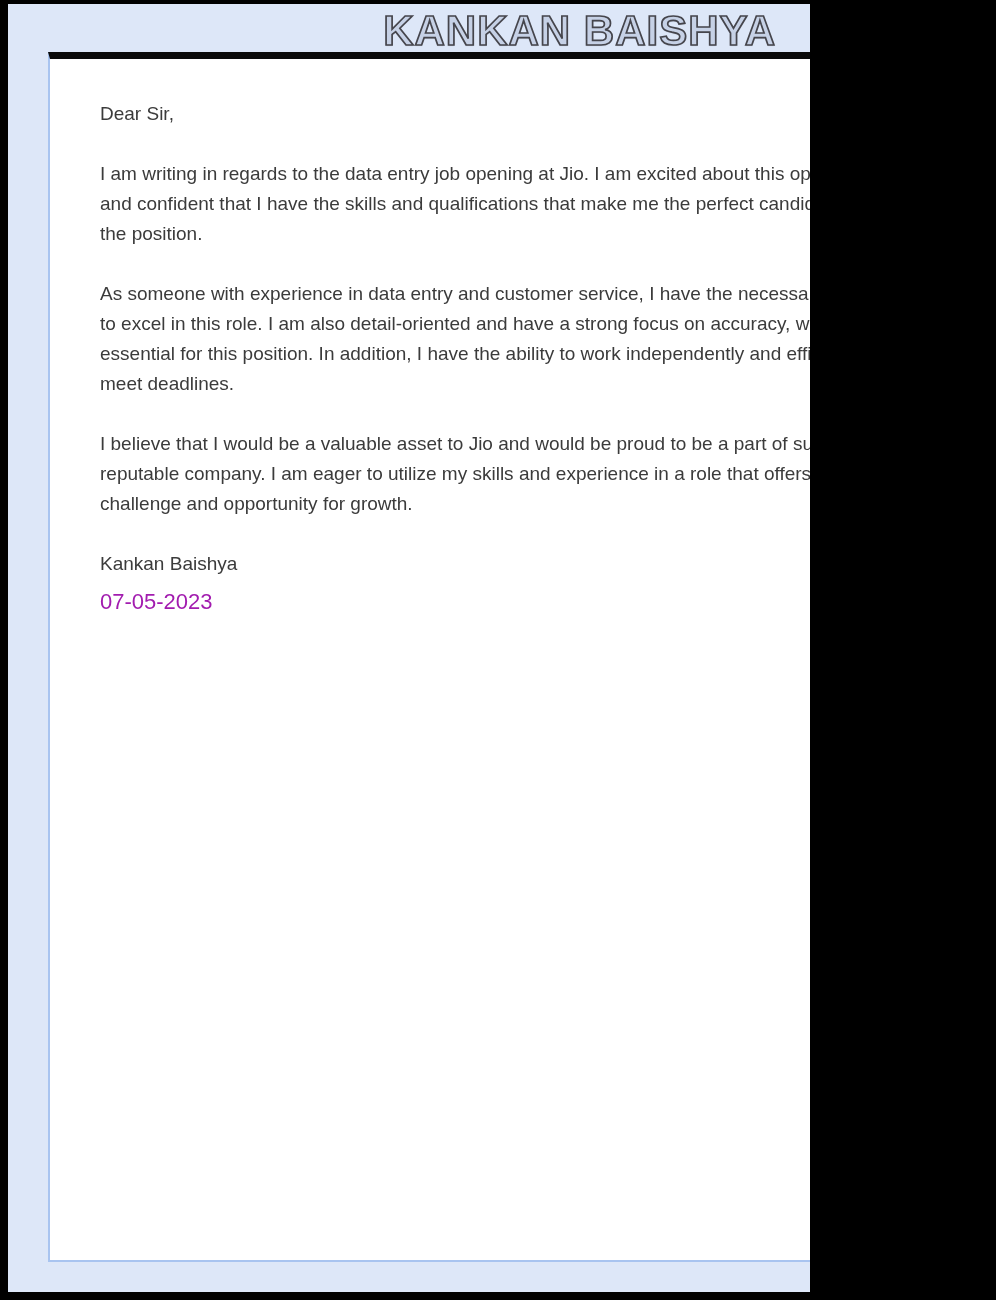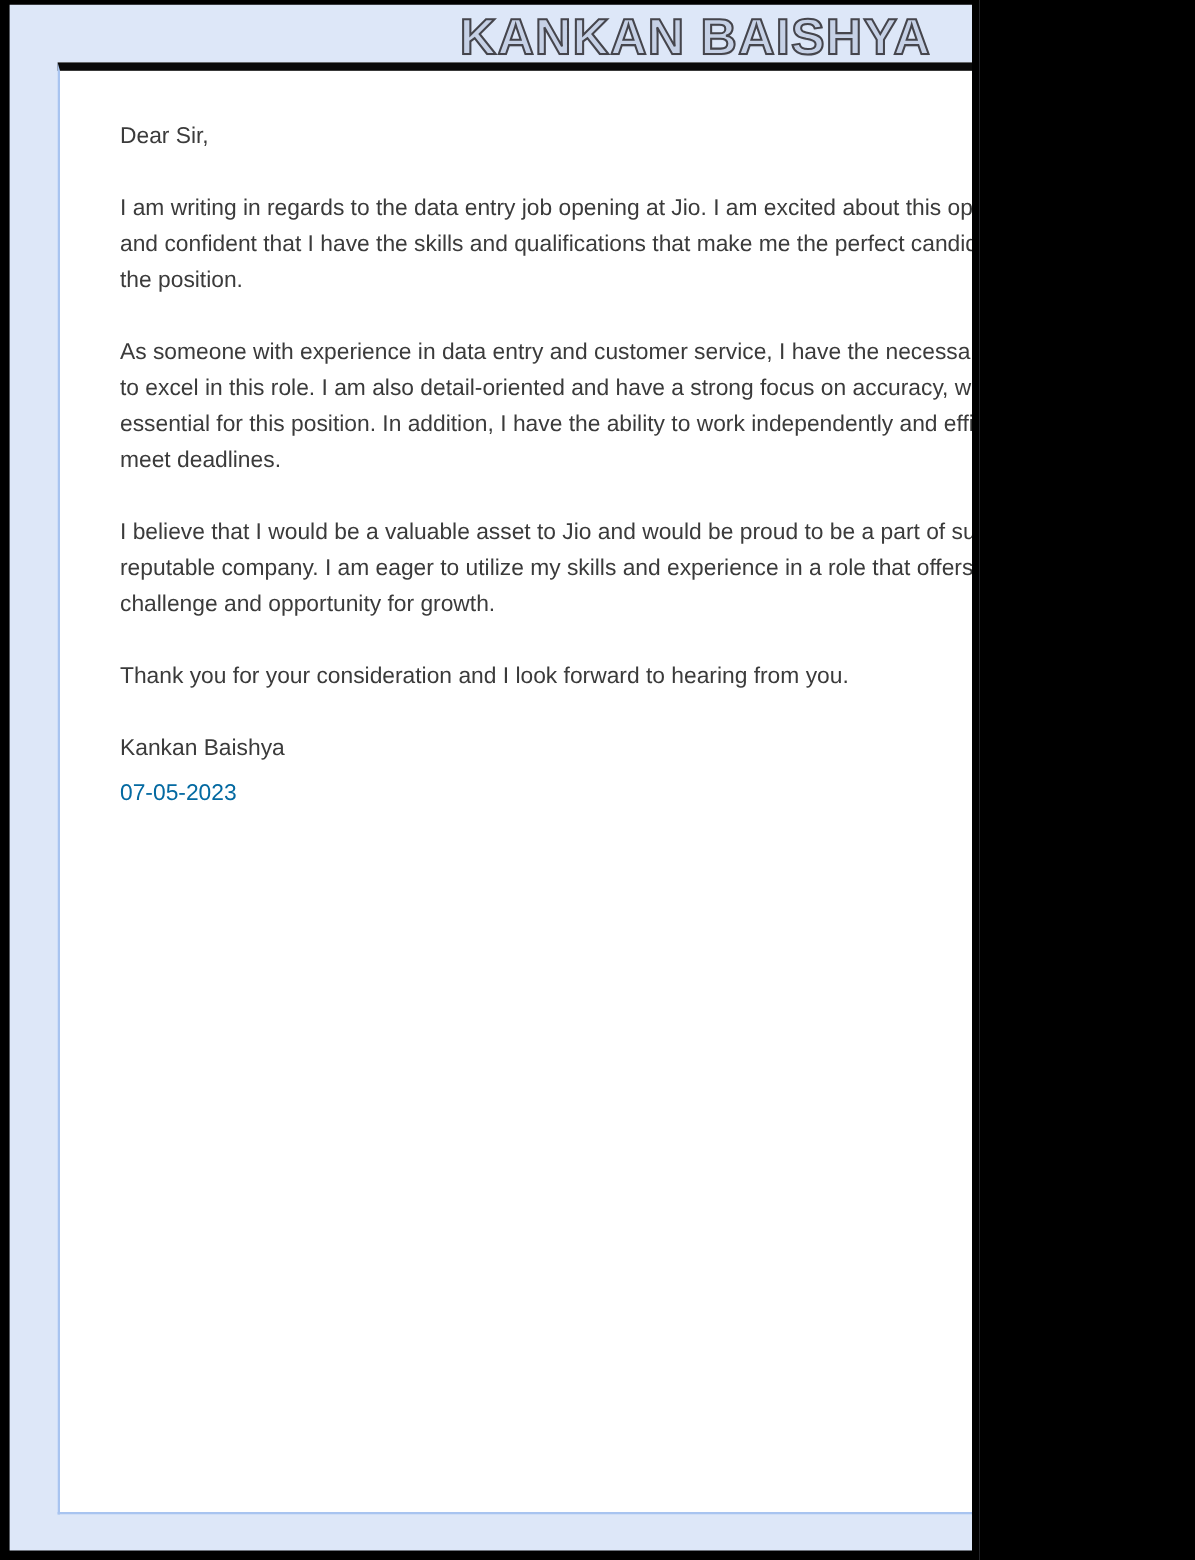--- a/index.html
+++ b/index.html
@@ -46,22 +46,22 @@
     padding: 40px 36px 0 50px;
   }
   .letter-body {
     color: #3b3b3b;
     font-size: 19px;
     line-height: 30px;
     max-width: 790px;
   }
   .letter-body p { margin: 0 0 30px 0; }
   .date-line {
-    color: #0369a1;
-    font-size: 19px;
+    color: #a21caf;
+    font-size: 22px;
     line-height: 30px;
     margin-top: 8px;
   }
   .footer-brand {
     position: absolute;
     right: 24px;
     bottom: 1px;
     font-size: 14px;
     color: #b91c1c;
   }
@@ -77,21 +77,20 @@
 
     <div class="letter-body">
       <p>Dear Sir,</p>
 
       <p>I am writing in regards to the data entry job opening at Jio. I am excited about this opportunity and confident that I have the skills and qualifications that make me the perfect candidate for the position.</p>
 
       <p>As someone with experience in data entry and customer service, I have the necessary skills to excel in this role. I am also detail-oriented and have a strong focus on accuracy, which is essential for this position. In addition, I have the ability to work independently and efficiently to meet deadlines.</p>
 
       <p>I believe that I would be a valuable asset to Jio and would be proud to be a part of such a reputable company. I am eager to utilize my skills and experience in a role that offers challenge and opportunity for growth.</p>
 
-      <p>Thank you for your consideration and I look forward to hearing from you.</p>
 
 
       <p style="margin-bottom:0;">Kankan Baishya</p>
 
       <div class="date-line">07-05-2023</div>
     </div>
 
     <div class="footer-brand">Lazyapply.com</div>
 
   </div>

